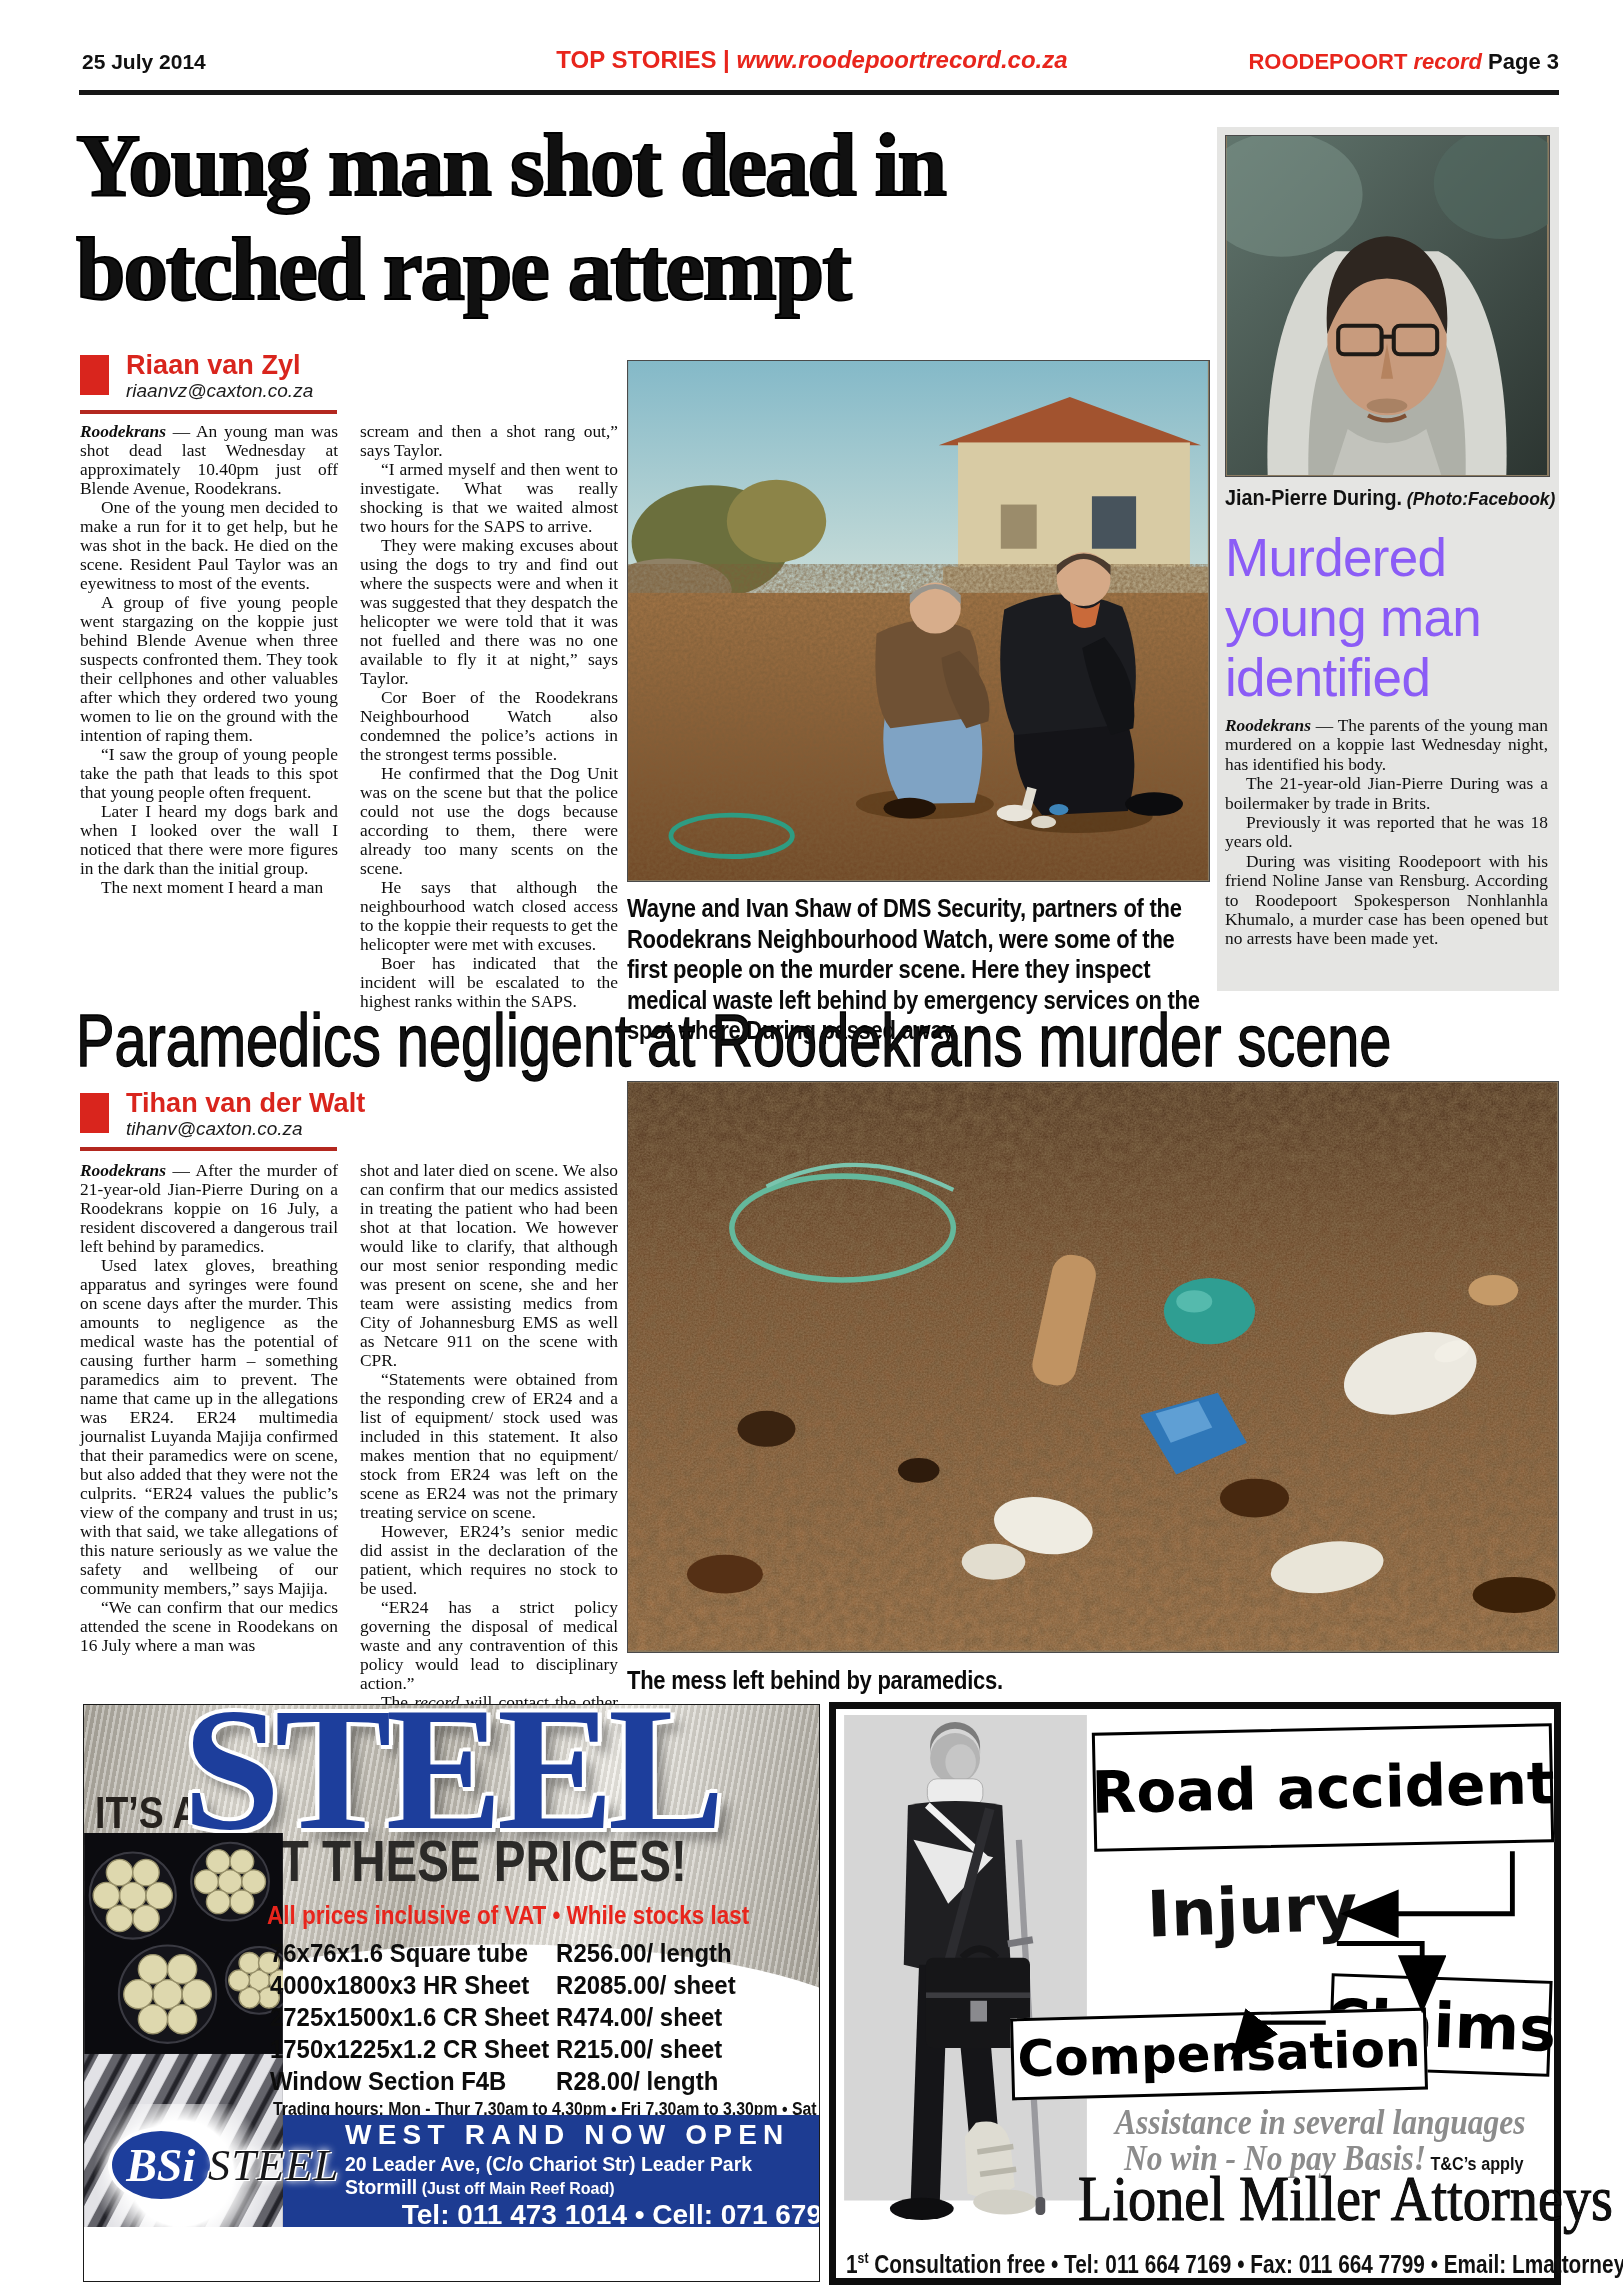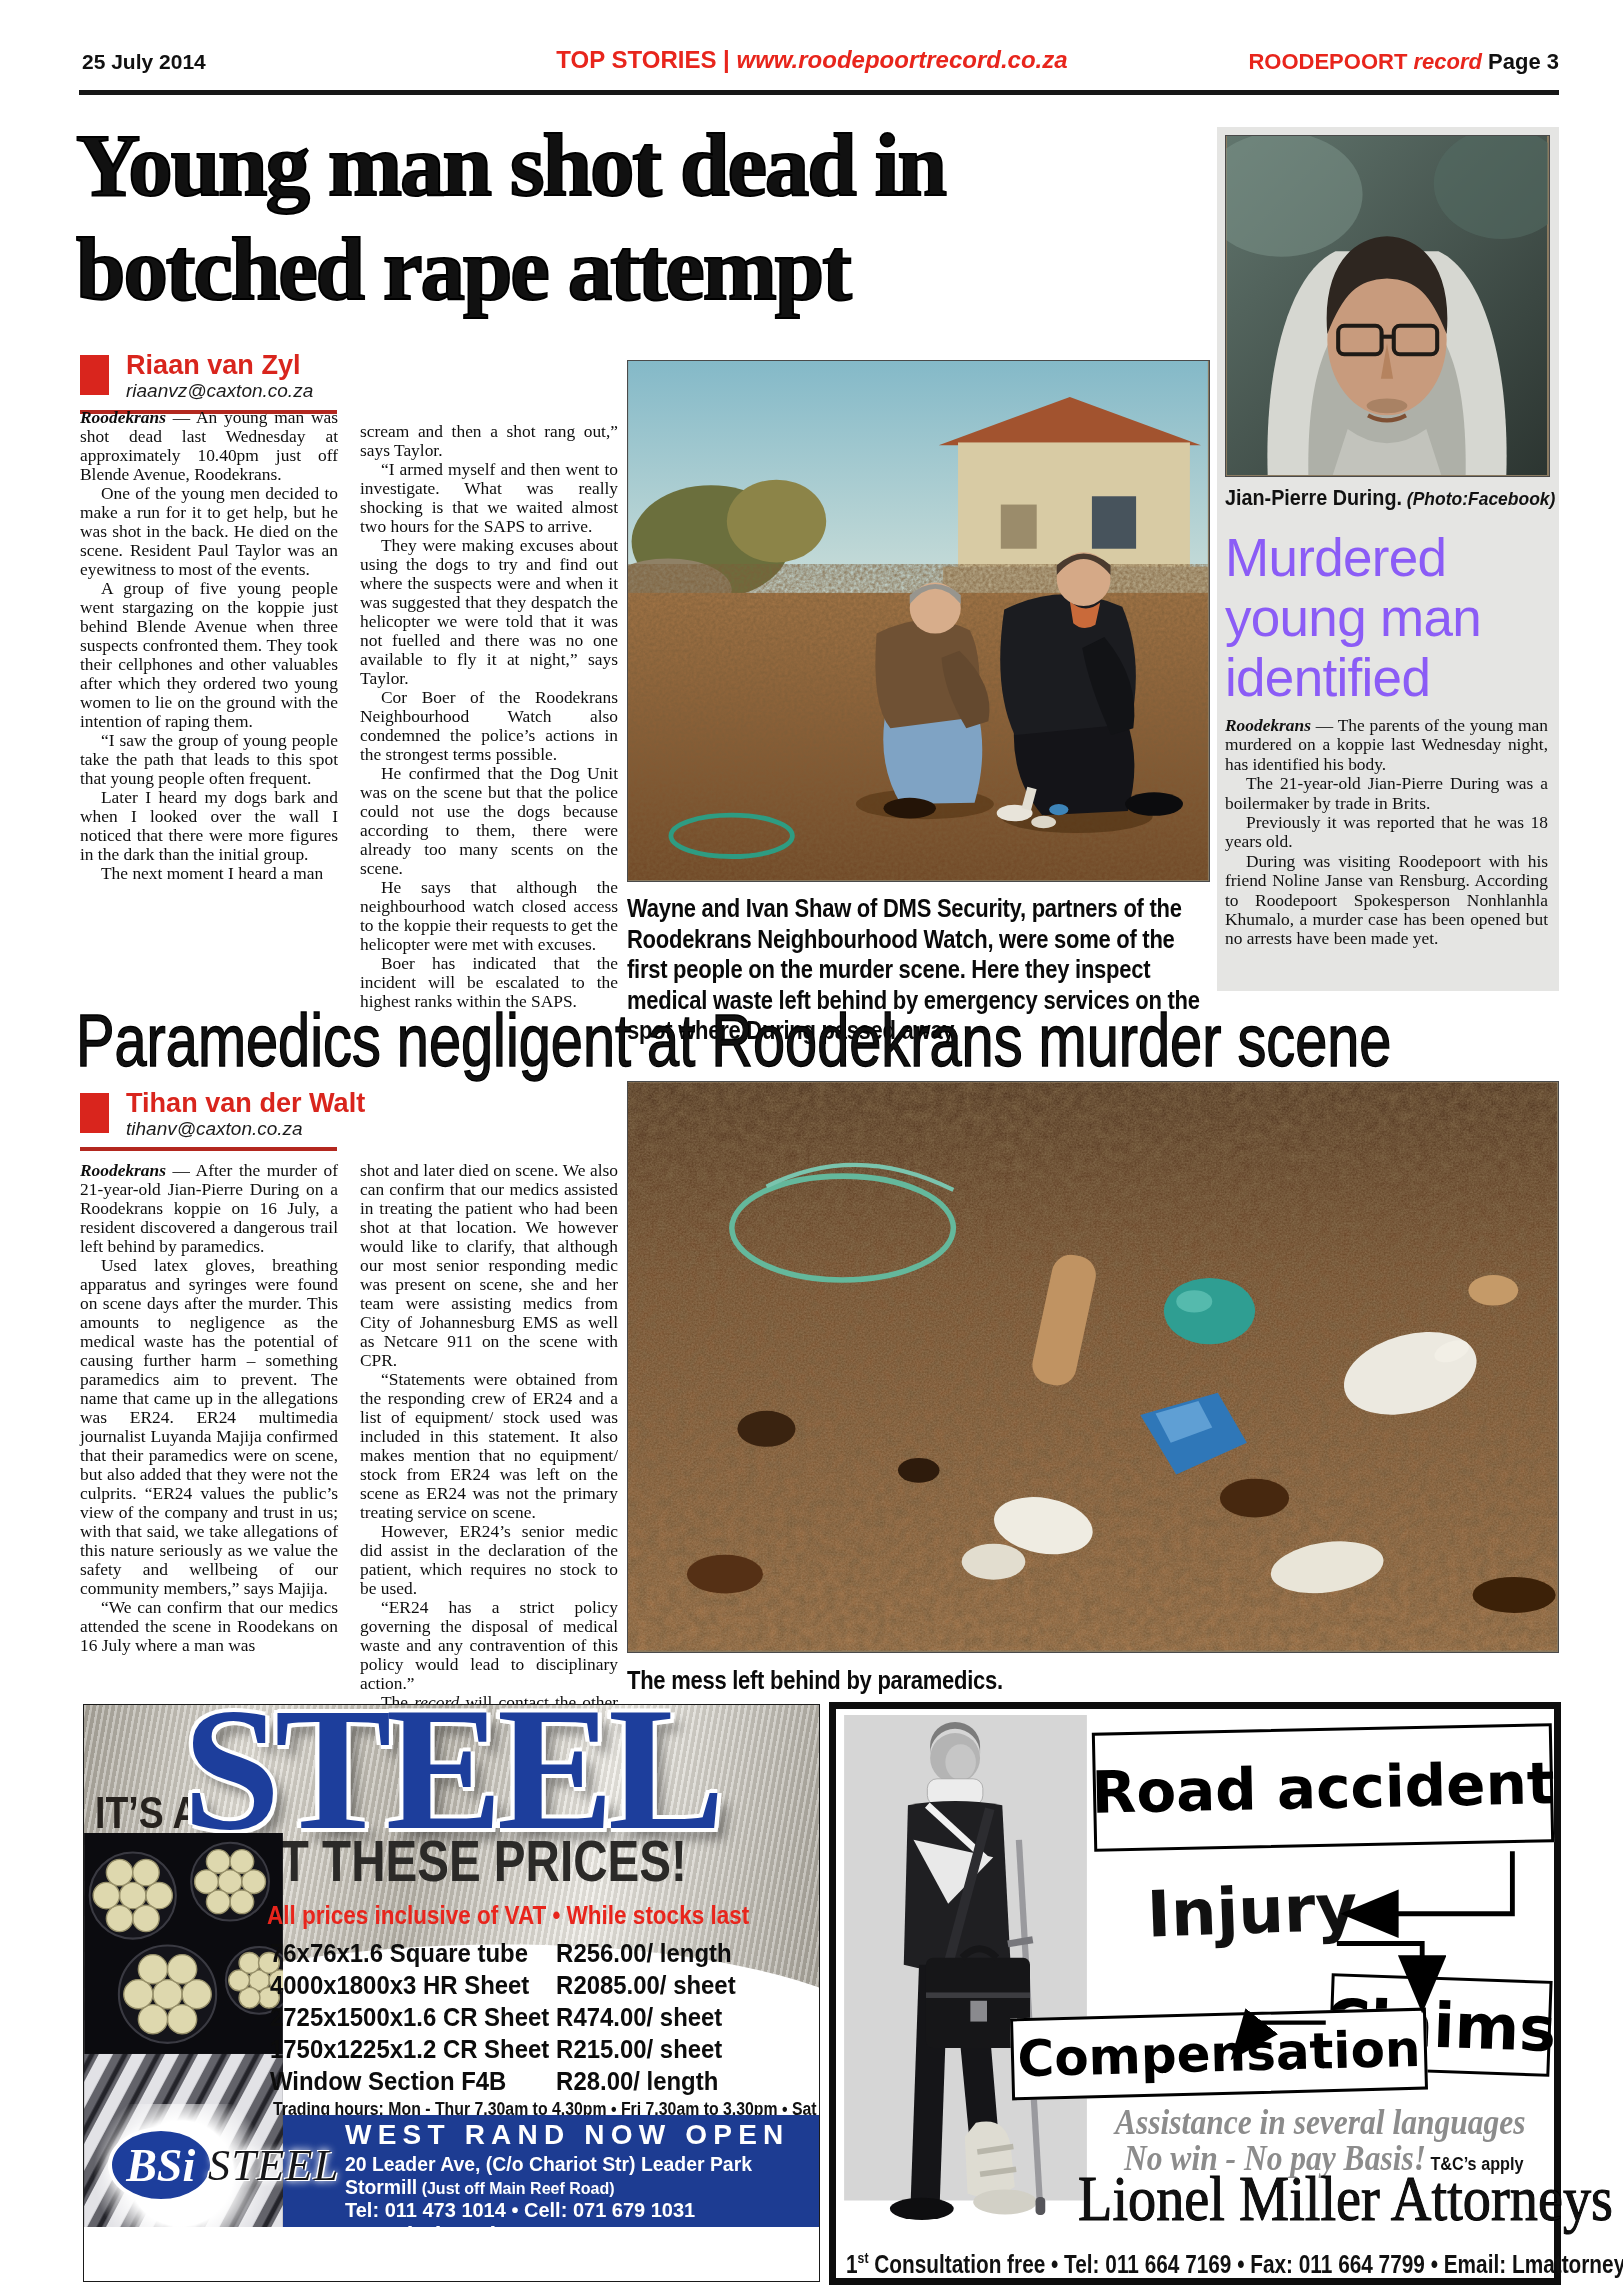--- a/index.html
+++ b/index.html
@@ -85,21 +85,21 @@
   #steel-prices .pl-item { position:absolute; left:0; white-space:nowrap; }
   #steel-prices .pl-price { position:absolute; left:311px; white-space:nowrap; }
   #steel-hours { position:absolute; left:189px; top:394px; font-family:"Liberation Sans",sans-serif;
     font-weight:bold; font-size:18px; color:#111; transform:scaleX(.88); transform-origin:0 0; white-space:nowrap; }
   #steel-banner { position:absolute; left:199px; top:410px; width:539px; height:112px; background:#1d3c92;
     color:#fff; font-family:"Liberation Sans",sans-serif; padding:4.2px 0 0 62px; }
   #steel-banner .b1 { font-weight:bold; font-size:28px; letter-spacing:6.2px; }
   #steel-banner .b2 { font-weight:bold; font-size:19.4px; margin-top:1.4px; }
   #steel-banner .b3 { font-weight:bold; font-size:19.4px; }
   #steel-banner .b3 .small { font-size:16px; }
-  #steel-banner .b4 { font-weight:bold; font-size:20px; }
+  #steel-banner .b4 { font-weight:bold; font-size:28px;text-align:right; }
   #steel-banner .b5 { font-weight:bold; font-size:24px; }
   #steel-cables { position:absolute; left:0; top:128px; }
   #bsi-logo { position:absolute; left:7px; top:411px; width:285px; height:110px; }
   #bsi-glow { position:absolute; left:-14px; top:-12.5px; width:208px; height:139px;
     background:radial-gradient(circle, #fff 0 42%, rgba(255,255,255,0) 70%); }
   #bsi-circle { position:absolute; left:16.7px; top:11px; width:106px; height:76px; border-radius:50%;
     background:#1d3e9c; border:4.2px solid #fff; box-shadow:0 0 11px #fff; color:#fff;
     font-family:"Liberation Serif",serif; font-style:italic; font-weight:bold; font-size:46px;
     display:flex; align-items:center; justify-content:center; }
   #bsi-steel { position:absolute; left:117px; top:23.6px; font-family:"Liberation Serif",serif;
@@ -148,21 +148,21 @@
 <div class="abs" id="headline1">
   <div>Young man shot dead in</div>
   <div>botched rape attempt</div>
 </div>
 
 <div class="abs byline-sq" style="left:80px; top:355px;"></div>
 <div class="abs byline-name" style="left:126px; top:348px;">Riaan van Zyl</div>
 <div class="abs byline-email" style="left:126px; top:380px;">riaanvz@caxton.co.za</div>
 <div class="abs byline-rule" style="left:80px; top:410px; width:257px;"></div>
 
-<div class="abs col" style="left:80px; top:408px;">
+<div class="abs col" style="left:80px; top:422px;">
     <p class=""><span class="lead-in">Roodekrans</span> — An young man was shot dead last Wednesday at approximately 10.40pm just off Blende Avenue, Roodekrans.</p>
     <p class="">One of the young men decided to make a run for it to get help, but he was shot in the back. He died on the scene. Resident Paul Taylor was an eyewitness to most of the events.</p>
     <p class="">A group of five young people went stargazing on the koppie just behind Blende Avenue when three suspects confronted them. They took their cellphones and other valuables after which they ordered two young women to lie on the ground with the intention of raping them.</p>
     <p class="">“I saw the group of young people take the path that leads to this spot that young people often frequent.</p>
     <p class="">Later I heard my dogs bark and when I looked over the wall I noticed that there were more figures in the dark than the initial group.</p>
     <p class="">The next moment I heard a man</p>
   </div>
 <div class="abs col" style="left:360px; top:422px;">
     <p class="">scream and then a shot rang out,” says Taylor.</p>
     <p class="">“I armed myself and then went to investigate. What was really shocking is that we waited almost two hours for the SAPS to arrive.</p>

